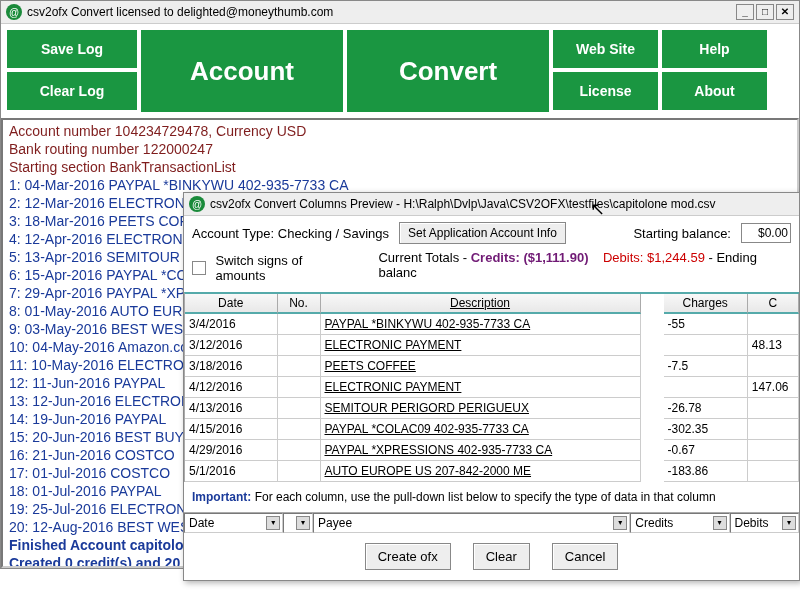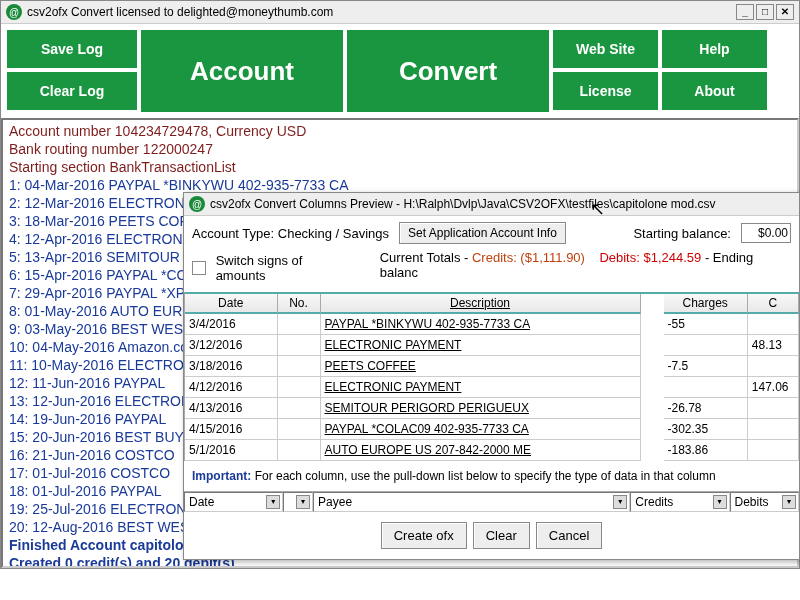--- a/index.html
+++ b/index.html
@@ -27,41 +27,41 @@
 .preview-titlebar { background: #eee; padding: 3px 5px; display: flex; align-items: center; font-size: 12px; border-bottom: 1px solid #ccc; }
 .preview-titlebar .logo { width: 16px; height: 16px; background: #1a8a3a; border-radius: 50%; margin-right: 5px; display:flex;align-items:center;justify-content:center;color:#fff;font-size:10px;}
 
 .info-row { display: flex; align-items: center; padding: 6px 8px; font-size: 13px; gap: 10px; }
 .info-row .label { white-space: nowrap; }
 .app-btn { background: #eee; border: 1px solid #888; padding: 3px 8px; font-size: 12px; cursor: pointer; box-shadow: inset 1px 1px 0 #fff; }
 .bal-input { width: 50px; border: 1px solid #888; font-size: 12px; padding: 2px; text-align: right; }
 .chk { width: 14px; height: 14px; border: 1px solid #888; background: #fff; }
 
 .totals { font-size: 13px; padding: 0 8px 6px 8px; }
-.credits { color: #c2410c; }
+.credits { color: #701a75; font-weight: bold; }
 .debits { color: #c00; }
 
 .grid { border-top: 2px solid #5aa; border-left: 1px solid #aaa; overflow: hidden; }
 .grid-head, .grid-row { display: flex; }
 .grid-head .gc { background: linear-gradient(#f8f8f8,#e8e8e8); border-right: 1px solid #aaa; border-bottom: 2px solid #5aa; padding: 2px 4px; font-size: 12px; text-align: center; }
 .grid-row .gc { border-right: 1px solid #ccc; border-bottom: 1px solid #ccc; padding: 3px 4px; font-size: 12px; white-space: nowrap; overflow: hidden; }
 .c-date { width: 110px; }
 .c-no { width: 50px; }
 .c-desc { width: 320px; flex-shrink:0;text-decoration:underline;}
 .c-chg { width: 100px; margin-left: 23px; }
 .c-cr { width: 60px; }
 
 .important { font-size: 12px; padding: 8px; }
 .important b { color: #1a3a9a; }
 
 .col-select-row { display: flex; border-top: 1px solid #aaa; }
 .cs { border: 1px inset #ccc; background: #fff; display: flex; align-items: center; padding: 2px 4px; font-size: 12px; position: relative; }
 .cs .dd { position:absolute; right:2px; top:2px; width:14px; height:14px; background:#ddd; border:1px solid #888; font-size:8px; text-align:center; line-height:12px;}
 
-.action-row { display: flex; justify-content: center; gap: 6px; padding: 10px; }
+.action-row { display: flex; justify-content: center; gap: 22px; padding: 10px; }
 .abtn { background: #eee; border: 1px solid #888; padding: 5px 12px; font-size: 13px; cursor: pointer; box-shadow: inset 1px 1px 0 #fff;}
 
 .cursor { position: absolute; left: 590px; top: 198px; font-size: 18px; pointer-events:none; z-index:100;}
 </style>
 </head>
 <body>
 
 <div class="main-window">
   <div class="titlebar">
     <div class="logo">@</div>
@@ -192,20 +192,27 @@
           <div class="gc c-cr"></div>
         </div>
         <div class="grid-row">
           <div class="gc c-date">4/15/2016</div>
           <div class="gc c-no"></div>
           <div class="gc c-desc">PAYPAL *COLAC09 402-935-7733 CA</div>
           <div class="gc c-chg">-302.35</div>
           <div class="gc c-cr"></div>
         </div>
         <div class="grid-row">
+          <div class="gc c-date">4/29/2016</div>
+          <div class="gc c-no"></div>
+          <div class="gc c-desc">PAYPAL *XPRESSIONS 402-935-7733 CA</div>
+          <div class="gc c-chg">-0.67</div>
+          <div class="gc c-cr"></div>
+        </div>
+        <div class="grid-row">
           <div class="gc c-date">5/1/2016</div>
           <div class="gc c-no"></div>
           <div class="gc c-desc">AUTO EUROPE US 207-842-2000 ME</div>
           <div class="gc c-chg">-183.86</div>
           <div class="gc c-cr"></div>
         </div>
       </div>
   </div>
 
   <div class="important">

